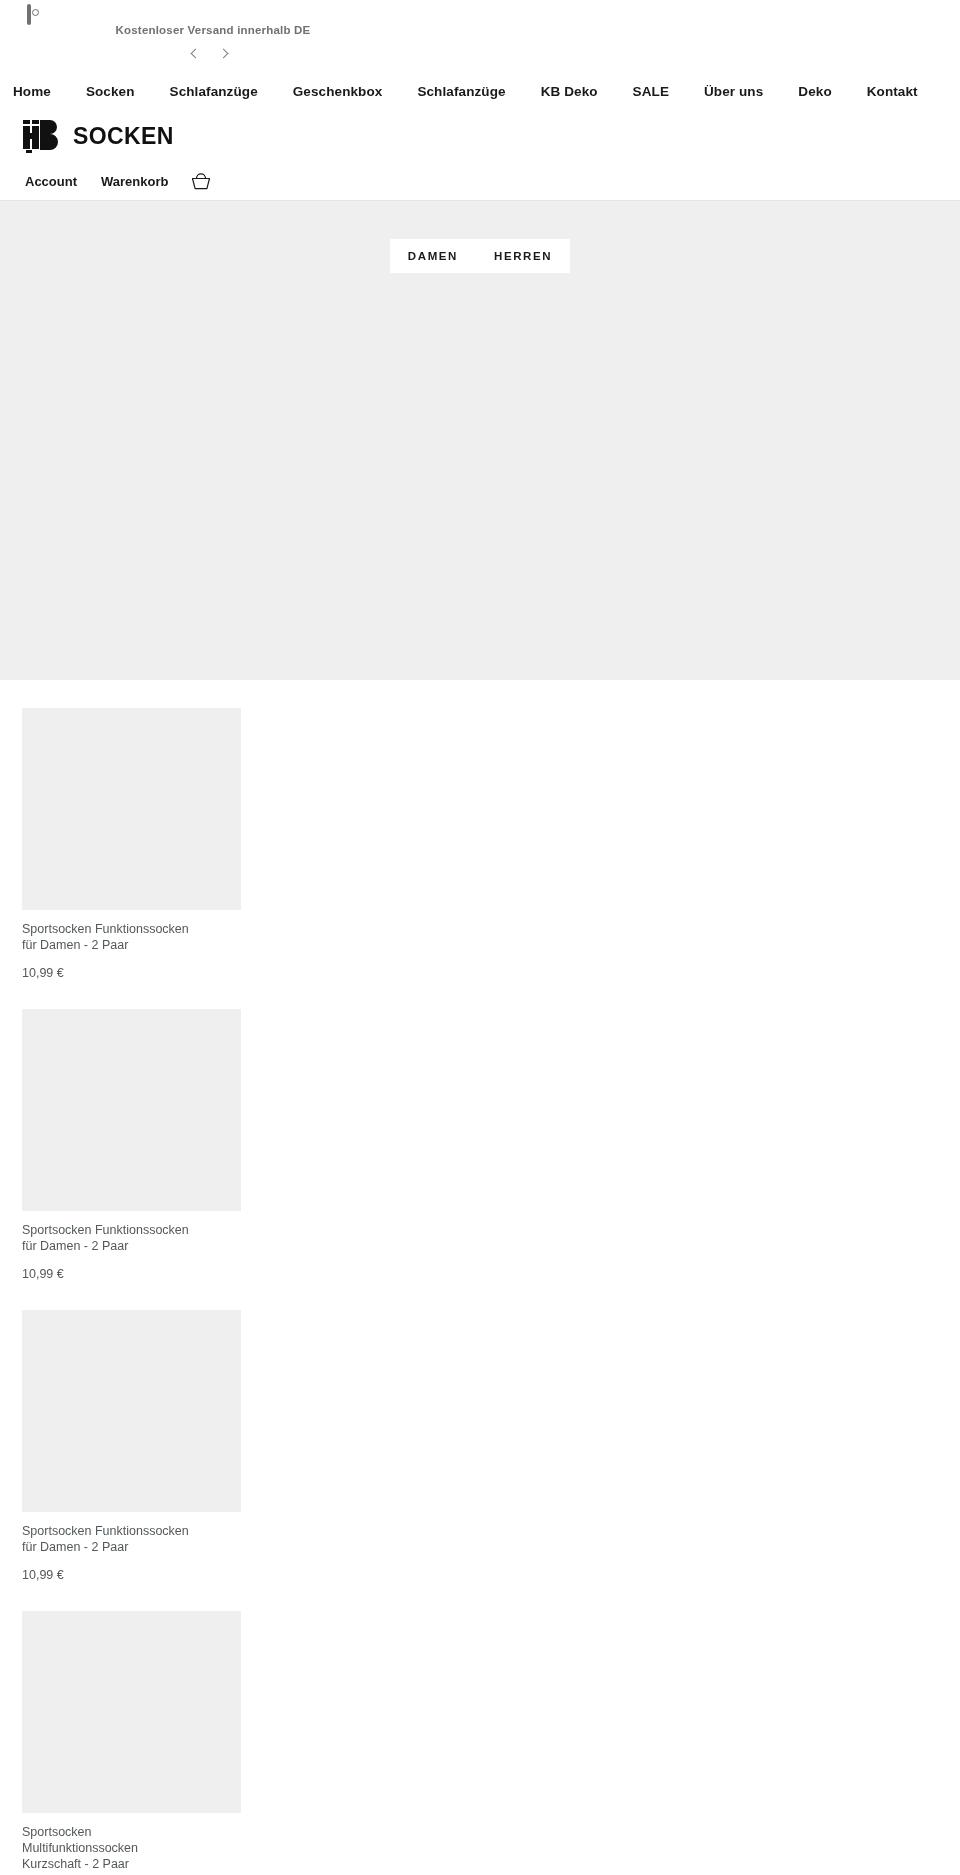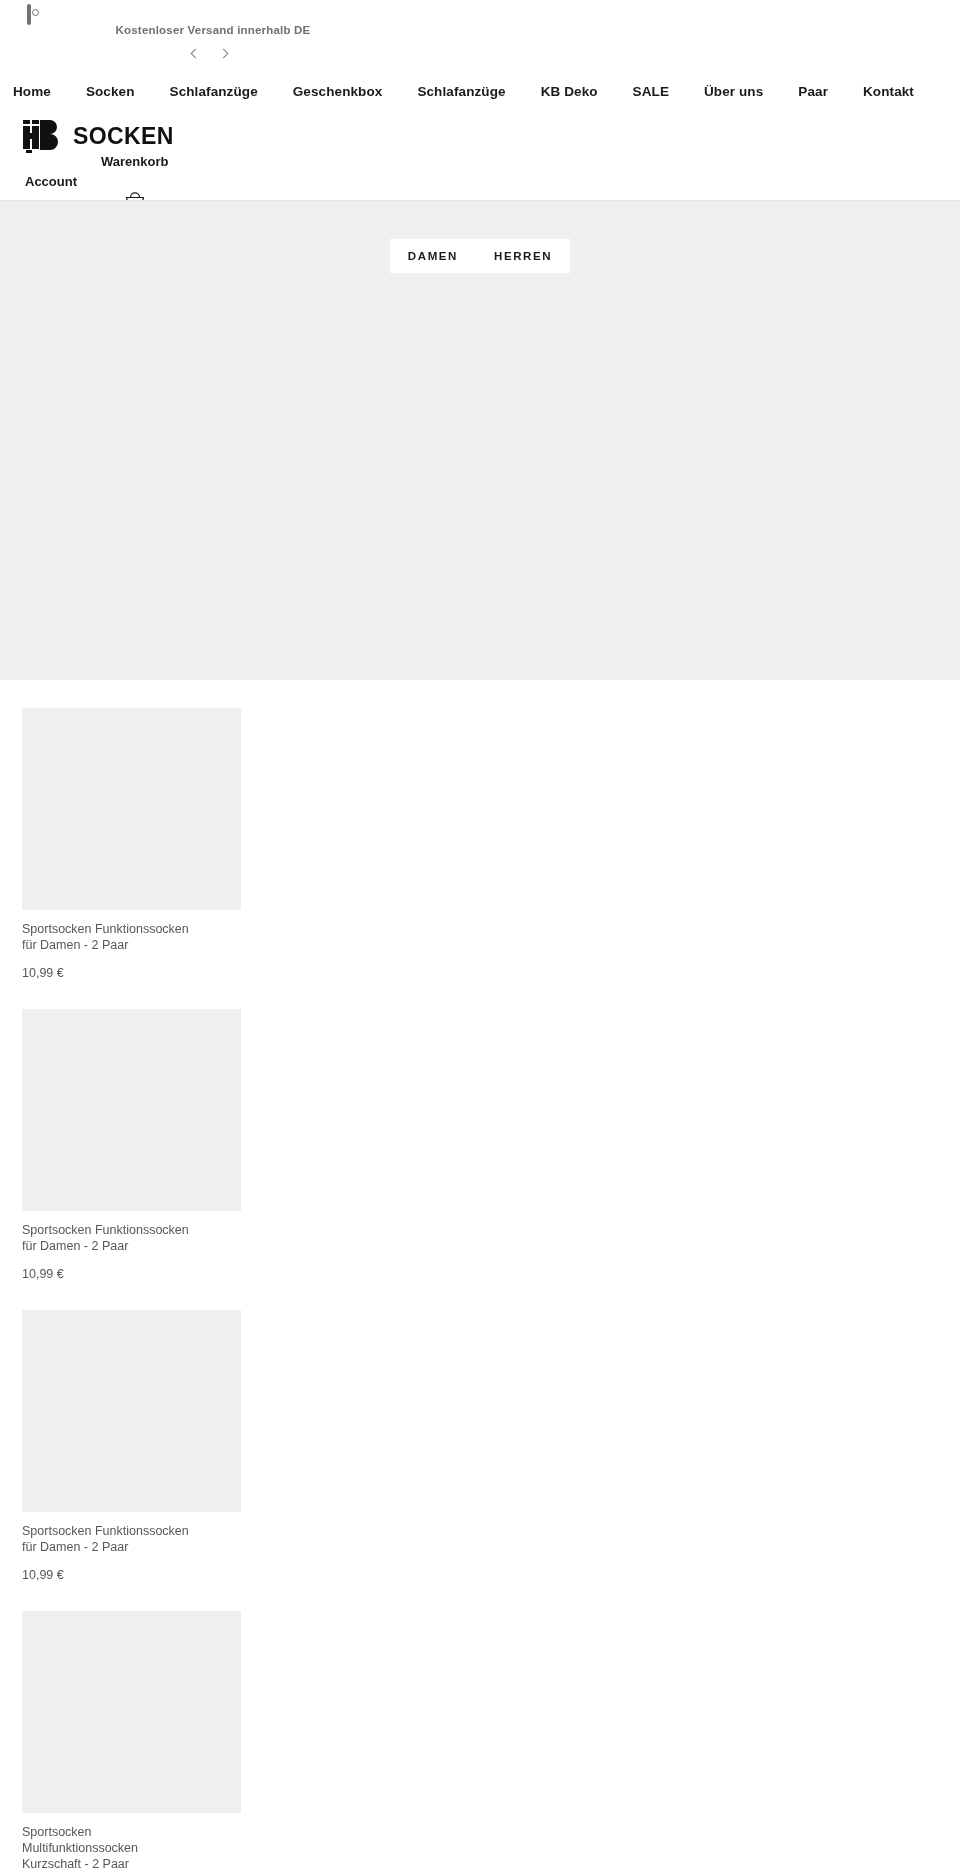--- a/index.html
+++ b/index.html
@@ -152,21 +152,21 @@
     align-items: center;
     gap: 24px;
     background: #ffffff;
   }
   .acct-row a {
     text-decoration: none;
     color: #1a1a1a;
     font-size: 13px;
     font-weight: 700;
   }
-  .cart-link { display: flex; align-items: center; gap: 23px; flex-direction: column; }
+  .cart-link { display: flex; align-items: center; gap: 23px; }
   .cart-icon { display: block; }
 
   
   .hero {
     position: relative;
     height: 480px;
     background: #efefef;
     border-top: 1px solid #e6e6e6;
   }
   .hero-cta {
@@ -265,21 +265,21 @@
 <nav class="mainnav">
   <ul>
     <li><a href="#">Home</a></li>
     <li><a href="#">Socken</a></li>
     <li><a href="#">Schlafanzüge</a></li>
     <li><a href="#">Geschenkbox</a></li>
     <li><a href="#">Schlafanzüge</a></li>
     <li><a href="#">KB Deko</a></li>
     <li><a href="#">SALE</a></li>
     <li><a href="#">Über uns</a></li>
-    <li><a href="#">Paar</a></li>
+    <li><a href="#">Deko</a></li>
     <li><a href="#">Kontakt</a></li>
   </ul>
 </nav>
 
 <div class="logo-row">
   <a href="#" class="logo">
     <svg class="logo-mark" width="42" height="34" viewBox="0 0 42 34">
       <g fill="#111111">
         <rect x="1" y="7" width="7" height="23"></rect>
         <rect x="1" y="1" width="7" height="4"></rect>

